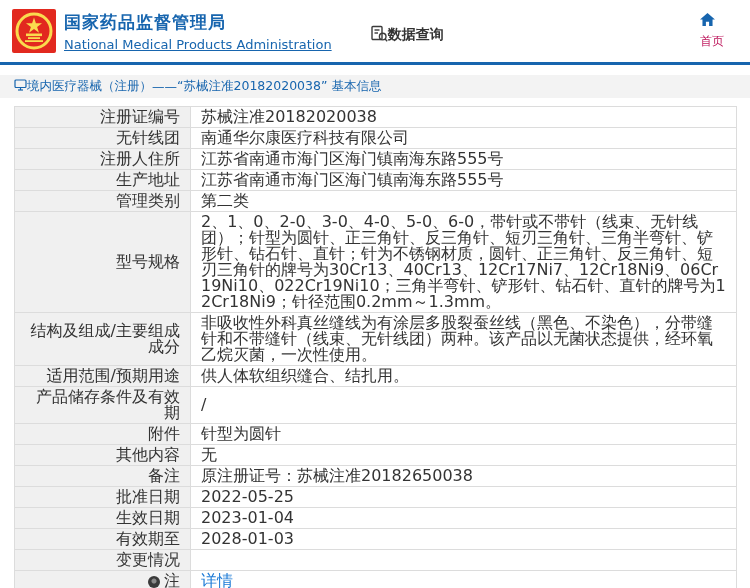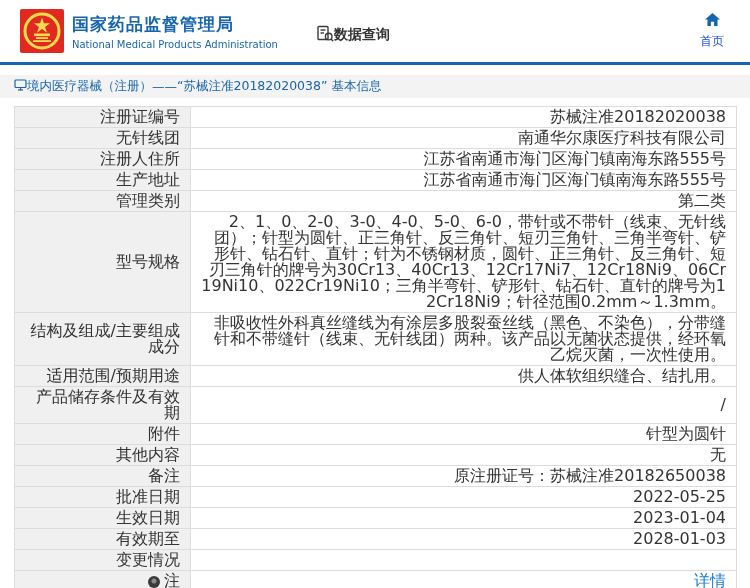--- a/index.html
+++ b/index.html
@@ -1,46 +1,46 @@
 <!DOCTYPE html>
 <html><head>
 <meta charset="utf-8">
 <style>
   * { margin:0; padding:0; box-sizing:border-box; }
   html,body { width:750px; height:588px; overflow:hidden; background:#fff;
     font-family:"DejaVu Sans","Liberation Sans",sans-serif; }
 
   
-  .header { height:62px; display:flex; align-items:center; padding:0 26px 0 20px; background:#fff; }
+  .header { height:62px; display:flex; align-items:center; padding:0 26px 0 12px; background:#fff; }
   .brand { display:flex; align-items:center; cursor:pointer; }
   .emblem { width:44px; height:44px; flex:0 0 44px; }
   .agency { margin-left:8px; }
   .agency-cn { color:#1765ae; font-size:17px; font-weight:bold; letter-spacing:1px; white-space:nowrap; }
-  .agency-en { color:#1765ae; font-size:10px; margin-top:3px; white-space:nowrap; }
+  .agency-en { color:#1765ae; font-size:13px; margin-top:3px; white-space:nowrap;text-decoration:underline; }
   .data-query { display:flex; align-items:center; margin-left:38px;
     font-size:14px; font-weight:bold; color:#333; cursor:pointer;margin-top:8px; }
   .nav { margin-left:auto; display:flex; gap:26px; }
-  .nav-item { display:flex; flex-direction:column; align-items:center; gap:3px;
-    font-size:12px; color:#1d4ed8; cursor:pointer; white-space:nowrap; }
+  .nav-item { display:flex; flex-direction:column; gap:3px;
+    font-size:12px; color:#be185d; cursor:pointer; white-space:nowrap; }
   .blue-line { height:3px; background:#1765ae; }
 
   
   .breadcrumb-bar { margin-top:10px; height:23px; background:#f3f3f3;
     display:flex; align-items:center; padding-left:14px;
     color:#1765ae; font-size:12.5px; white-space:nowrap; }
   .breadcrumb-bar .crumb-link { cursor:pointer; }
 
   
   .table-wrap { margin:8px 13px 0 14px; }
   table { width:100%; border-collapse:collapse; font-size:16px; color:#333;
     table-layout:fixed; }
   td { border:1px solid #dcdcdc; padding:2px 10px; line-height:16px;
     word-break:break-all; vertical-align:middle; }
   td.label { width:176px; background:#f0f0f0; text-align:right; }
-  td.value { background:#fff; text-align:right; }
+  td.value { background:#fff; text-align:left; }
   a.detail-link { color:#1b7ad6; text-decoration:none; cursor:pointer; }
   .note-icon { display:inline-block; width:12px; height:12px; border-radius:50%;
     background:radial-gradient(circle at 50% 42%, #8a8a8a 0 2px, #3a3a3a 3px);
     vertical-align:-2px; margin-right:4px; }
 </style>
 </head>
 <body>
 
 <div class="header">
   <div class="brand">

